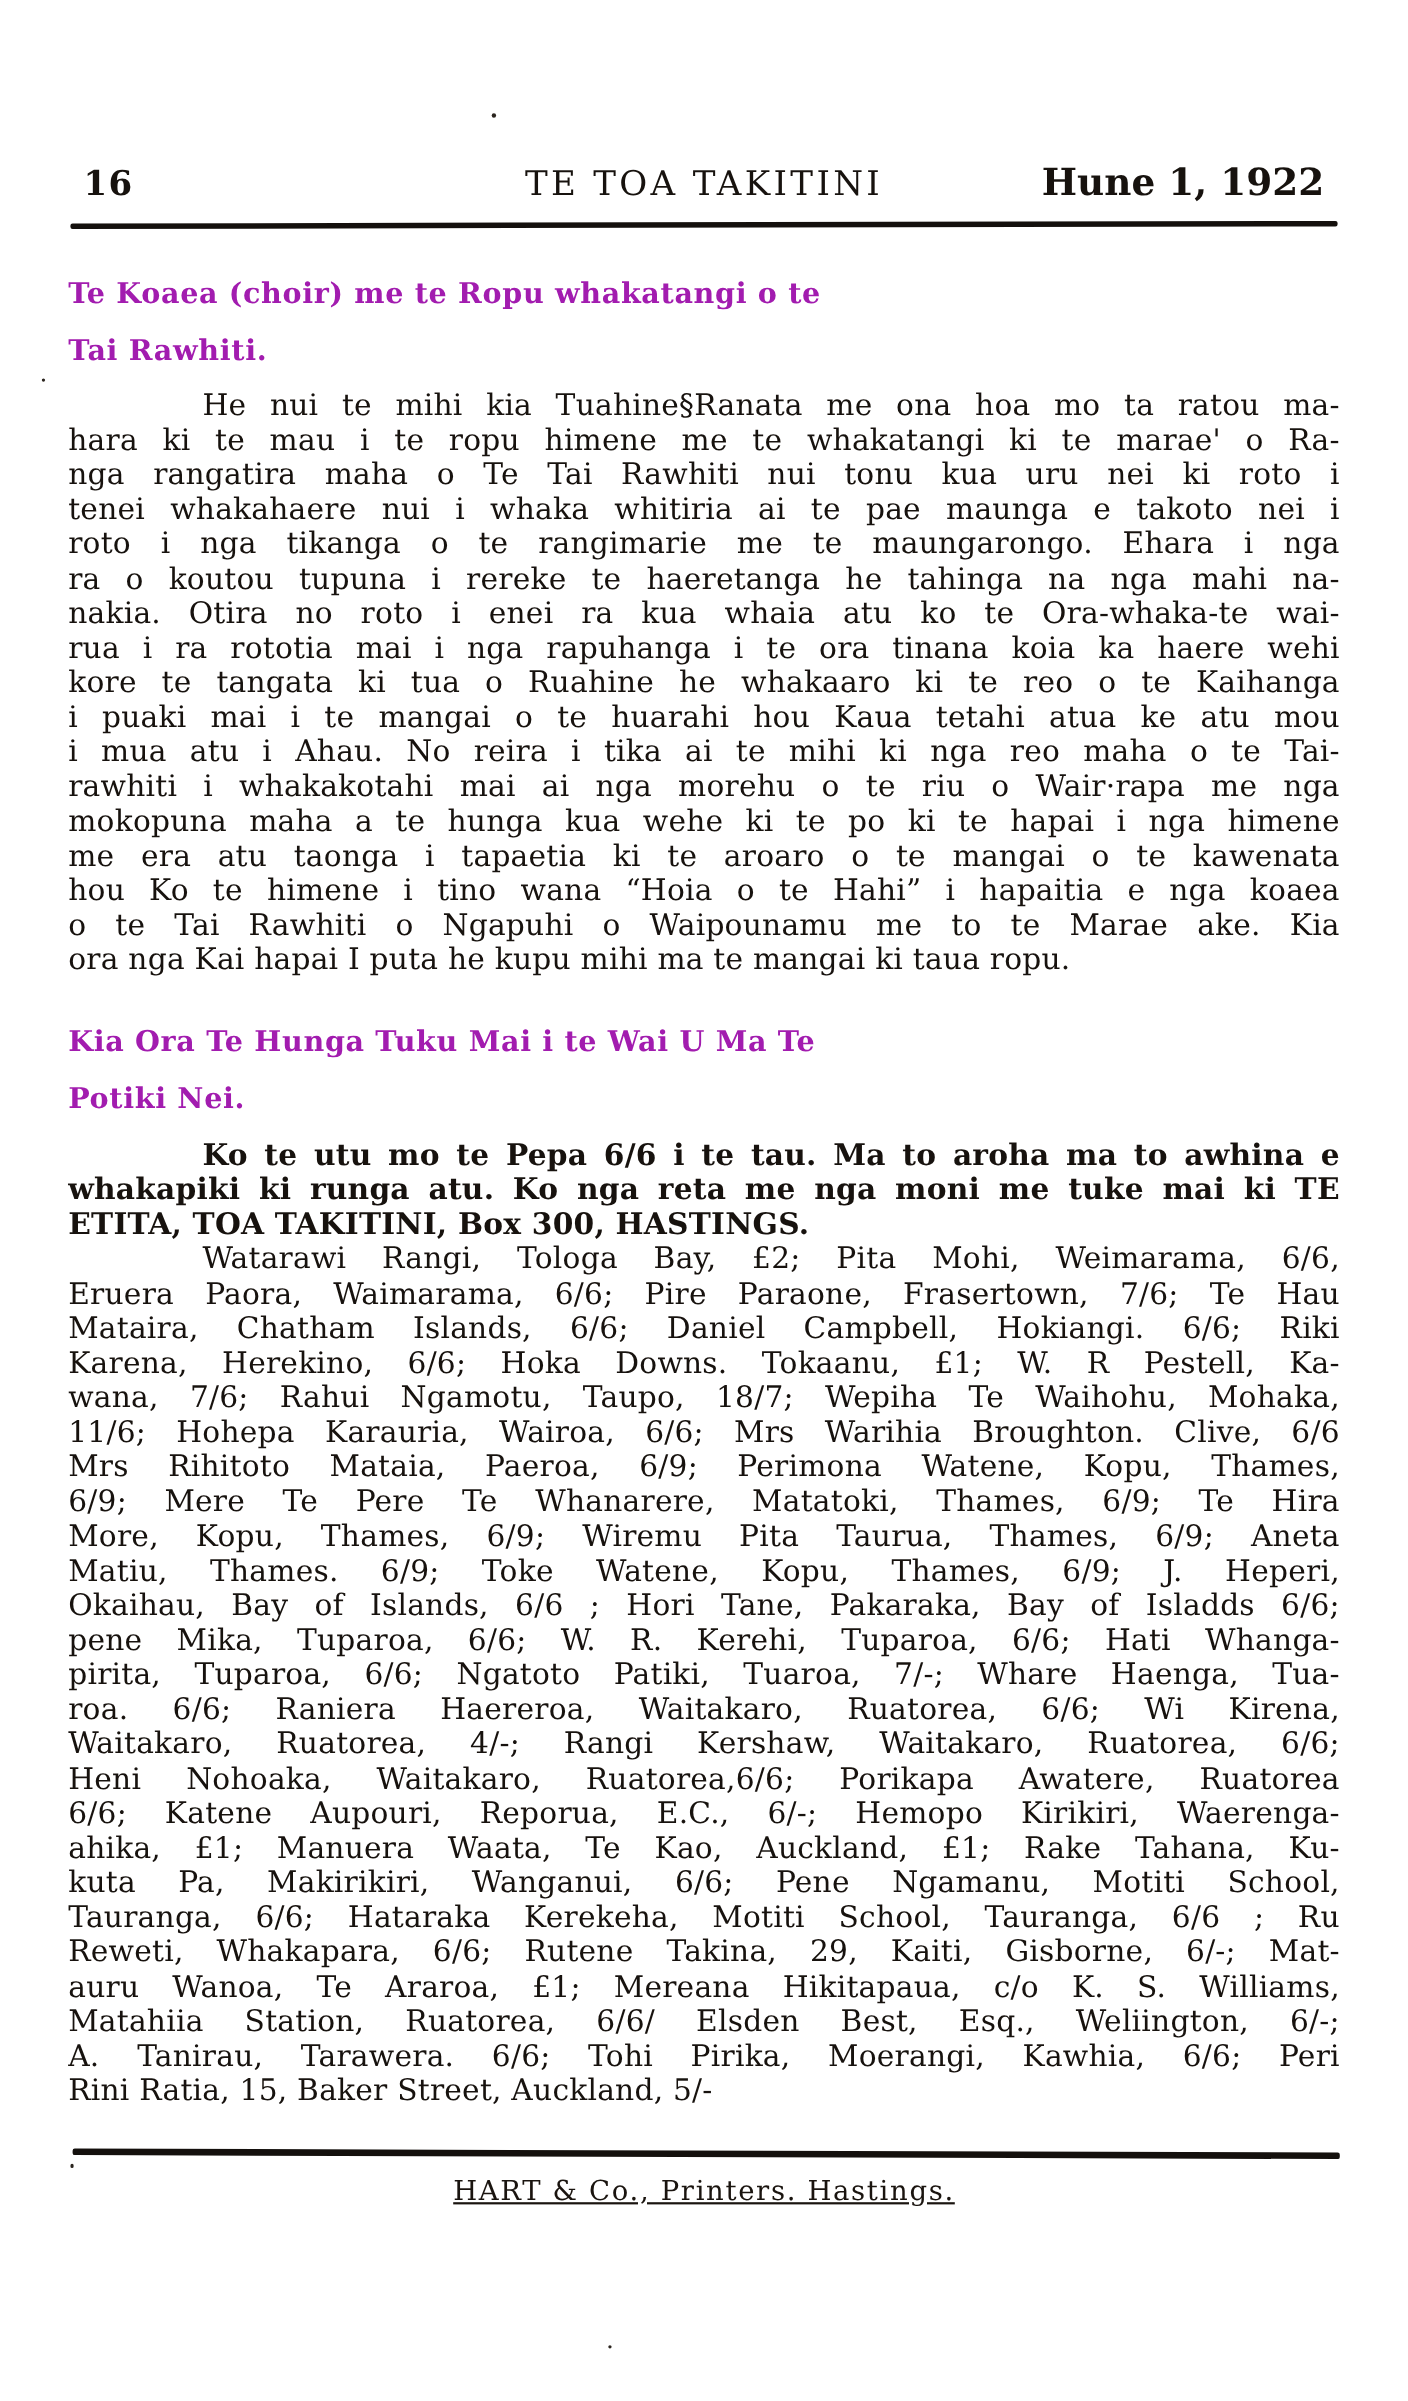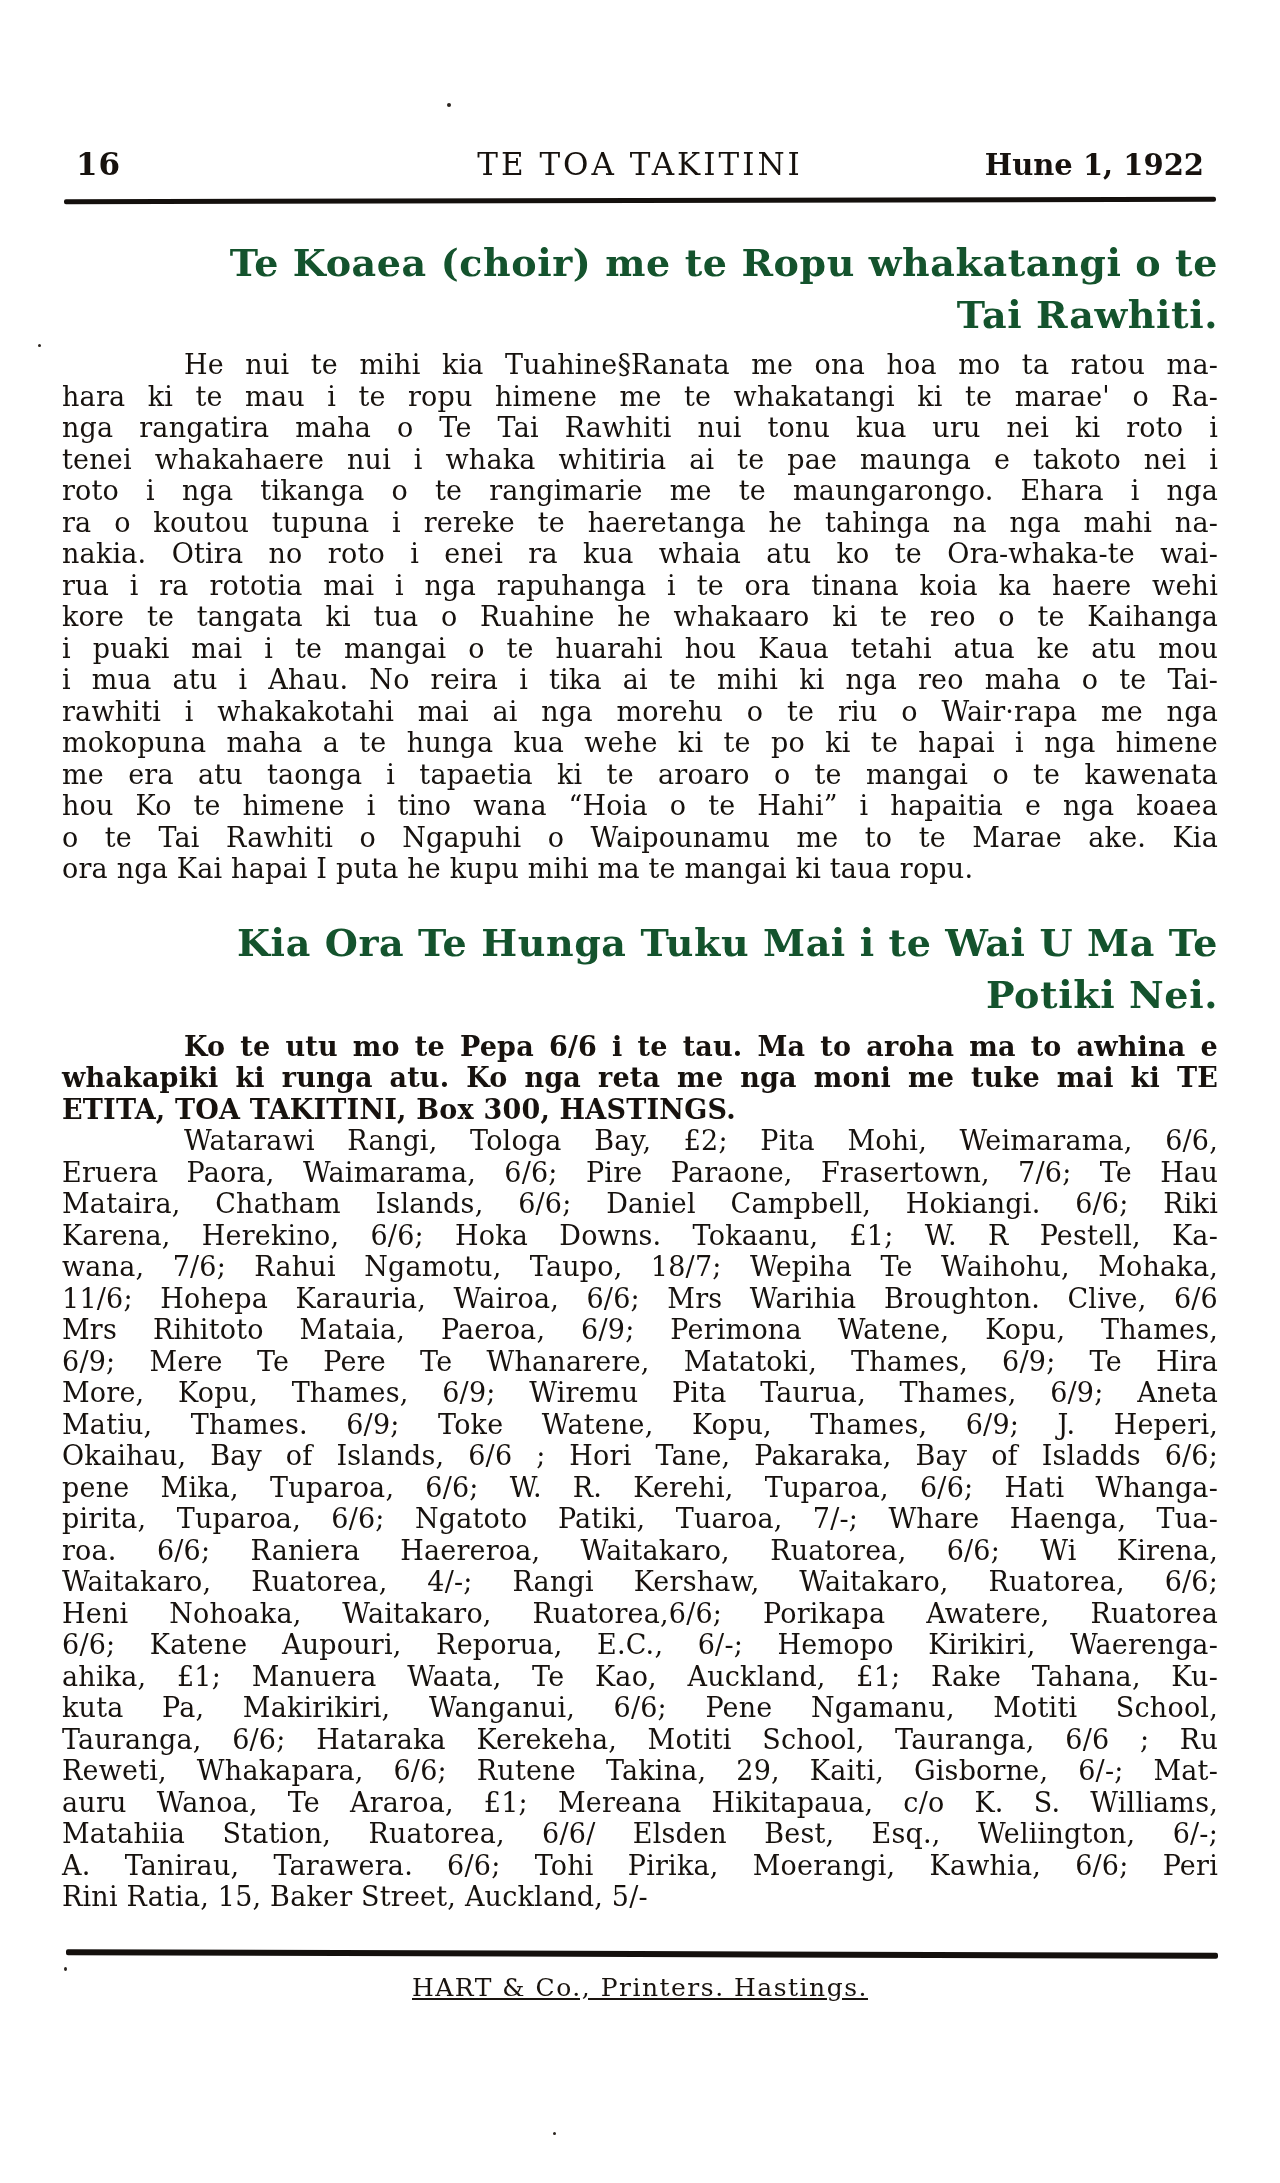--- a/index.html
+++ b/index.html
@@ -28,41 +28,41 @@
     font-weight: bold;
     font-variant-numeric: lining-nums;
   }
   .masthead-title {
     font-size: 31px;
     letter-spacing: 3px;
     justify-self: center;
     white-space: nowrap;
   }
   .issue-date {
-    font-size: 29px;
+    font-size: 34px;
     justify-self: end;
     white-space: nowrap;
     font-weight: bold;
   }
   .rule {
     height: 5px;
     background: #14100d;
     border-radius: 2px;
   }
   .rule-top { margin: 16px 2px 0 2px; transform: rotate(-0.12deg); }
   .rule-bottom { margin: 38px 0 0 4px; height: 6px; transform: rotate(0.18deg); }
 
   .article-heading {
     margin: 34px 0 0 0;
-    text-align: right;
-    font-size: 38px;
+    text-align: left;
+    font-size: 26px;
     line-height: 52px;
     font-weight: bold;
     letter-spacing: 0.6px;
-    color: #14532d;
+    color: #a21caf;
   }
   .article-heading .h-line { display: block; }
 
   .para { margin: 0; font-size: 27px; line-height: 31.5px; }
   .para .line {
     text-align: justify;
     text-align-last: justify;
     white-space: nowrap;
     letter-spacing: 0.2px;
   }

